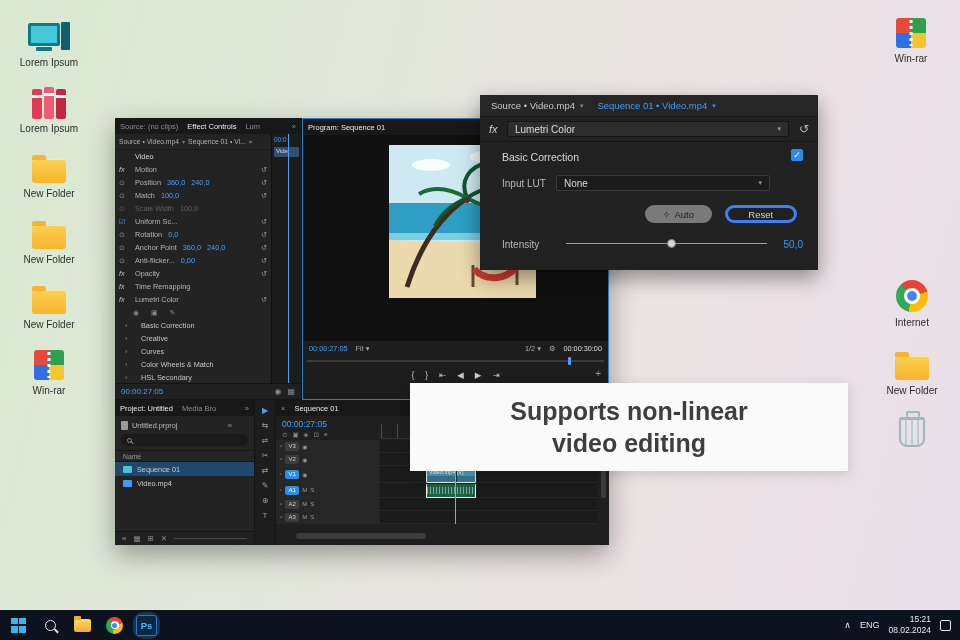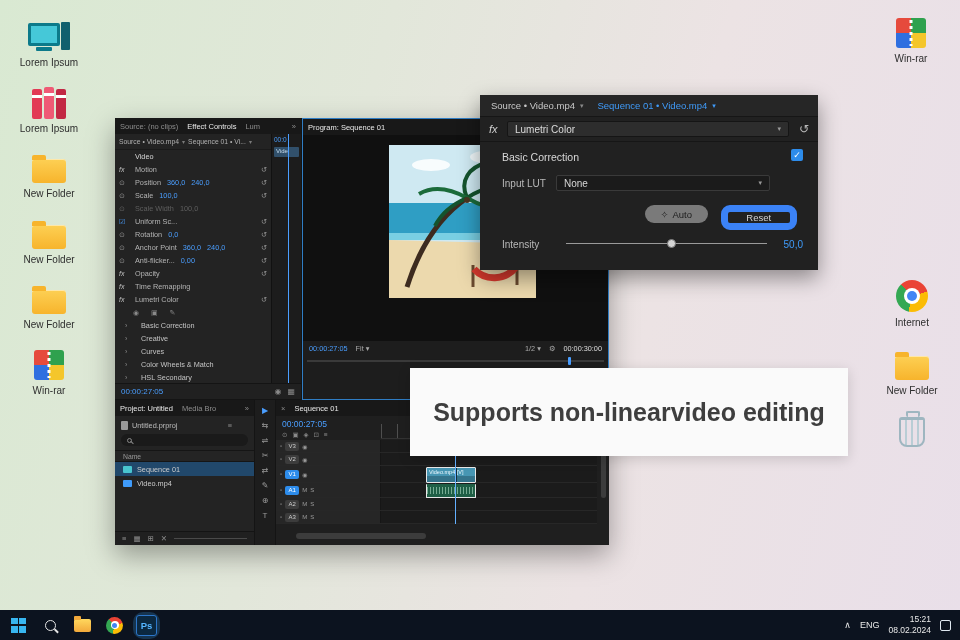--- a/index.html
+++ b/index.html
@@ -147,31 +147,31 @@
   .lm-select .chev{margin-left:auto;font-size:7px;color:#9a9a9a}
   .lm-reset-ic{color:#b9b9b9;font-size:12px}
   .lm-sec{position:absolute;top:56px;left:22px;font-size:10.5px;color:#d8d8d8}
   .lm-check{position:absolute;top:54px;right:15px;width:12px;height:12px;background:#2d8ceb;border-radius:2px;color:#fff;font-size:9px;display:flex;align-items:center;justify-content:center}
   .lm-lutrow{position:absolute;top:80px;left:22px;right:48px;height:16px;display:flex;align-items:center}
   .lm-lutlab{width:54px;color:#b8b8b8}
   .lm-dd{flex:1;height:16px;background:#1b1b1b;border:1px solid #3a3a3a;border-radius:2px;display:flex;align-items:center;padding:0 7px;color:#d6d6d6}
   .lm-dd .chev{margin-left:auto;font-size:7px;color:#9a9a9a}
   .lm-btns{position:absolute;top:110px;left:165px;right:21px;height:18px;display:flex;gap:13px}
   .lm-auto{flex:1;height:18px;border-radius:9px;background:#7a7a7a;color:#1c1c1c;display:flex;align-items:center;justify-content:center;gap:4px;font-size:9.5px}
-  .lm-resetb{flex:1;height:25px;border-radius:9px;border:7px solid #3b82f6;color:#d2d2d2;display:flex;align-items:center;justify-content:center;font-size:9.5px}
+  .lm-resetb{flex:1;height:18px;border-radius:9px;border:3px solid #3b82f6;color:#d2d2d2;display:flex;align-items:center;justify-content:center;font-size:9.5px}
   .lm-introw{position:absolute;top:142px;left:22px;right:15px;height:14px;display:flex;align-items:center}
   .lm-intlab{width:64px;color:#b8b8b8}
   .lm-slider{flex:1;position:relative;height:14px;margin-right:12px}
   .lm-slider::before{content:"";position:absolute;left:0;right:0;top:6px;height:1px;background:#9a9a9a}
   .lm-handle{position:absolute;left:50%;top:2px;width:9px;height:9px;border-radius:50%;background:#d6d6d6;border:1px solid #7a7a7a}
   .lm-intval{color:#3f9bfa;width:24px;text-align:right}
 
   
-  .caption{position:absolute;left:410px;top:368px;width:438px;height:88px;background:#fafafa;z-index:30;
-    box-shadow:0 3px 12px rgba(0,0,0,.15);display:flex;flex-direction:row;align-items:center;justify-content:center;
+  .caption{position:absolute;left:410px;top:383px;width:438px;height:88px;background:#fafafa;z-index:30;
+    box-shadow:0 3px 12px rgba(0,0,0,.15);display:flex;flex-direction:column;align-items:center;justify-content:center;
     font-size:25px;font-weight:bold;color:#3e3e3e;line-height:1.3;text-align:center}
 
   
   .taskbar{position:absolute;left:0;right:0;bottom:0;height:30px;background:#0c131f;z-index:40;display:flex;align-items:center}
   .tb-left{display:flex;align-items:center;gap:5px;padding-left:5px}
   .tb-btn{width:27px;height:27px;display:flex;align-items:center;justify-content:center;border-radius:10px}
   .tb-btn.active{background:#16344f}
   .tb-win{width:15px;height:15px;display:grid;grid-template-columns:1fr 1fr;grid-template-rows:1fr 1fr;gap:1.5px}
   .tb-win span{background:#38b6f0}
   .tb-search{width:11px;height:11px;border:1.5px solid #e6e6e6;border-radius:50%;position:relative}
@@ -300,21 +300,21 @@
           </div>
           <div class="ec-row param">
             <span class="ec-icon">⊙</span>
             <span class="ec-label">Position</span>
             <span class="ec-v">360,0</span>
             <span class="ec-v">240,0</span>
             <span class="ec-reset">↺</span>
           </div>
           <div class="ec-row param">
             <span class="ec-icon">⊙</span>
-            <span class="ec-label">Scale</span>
+            <span class="ec-label">Match</span>
             <span class="ec-v">100,0</span>
             <span class="ec-v"></span>
             <span class="ec-reset">↺</span>
           </div>
           <div class="ec-row param disabled">
             <span class="ec-icon">⊙</span>
             <span class="ec-label">Scale Width</span>
             <span class="ec-v">100,0</span>
             <span class="ec-v"></span>
             <span class="ec-reset"></span>

